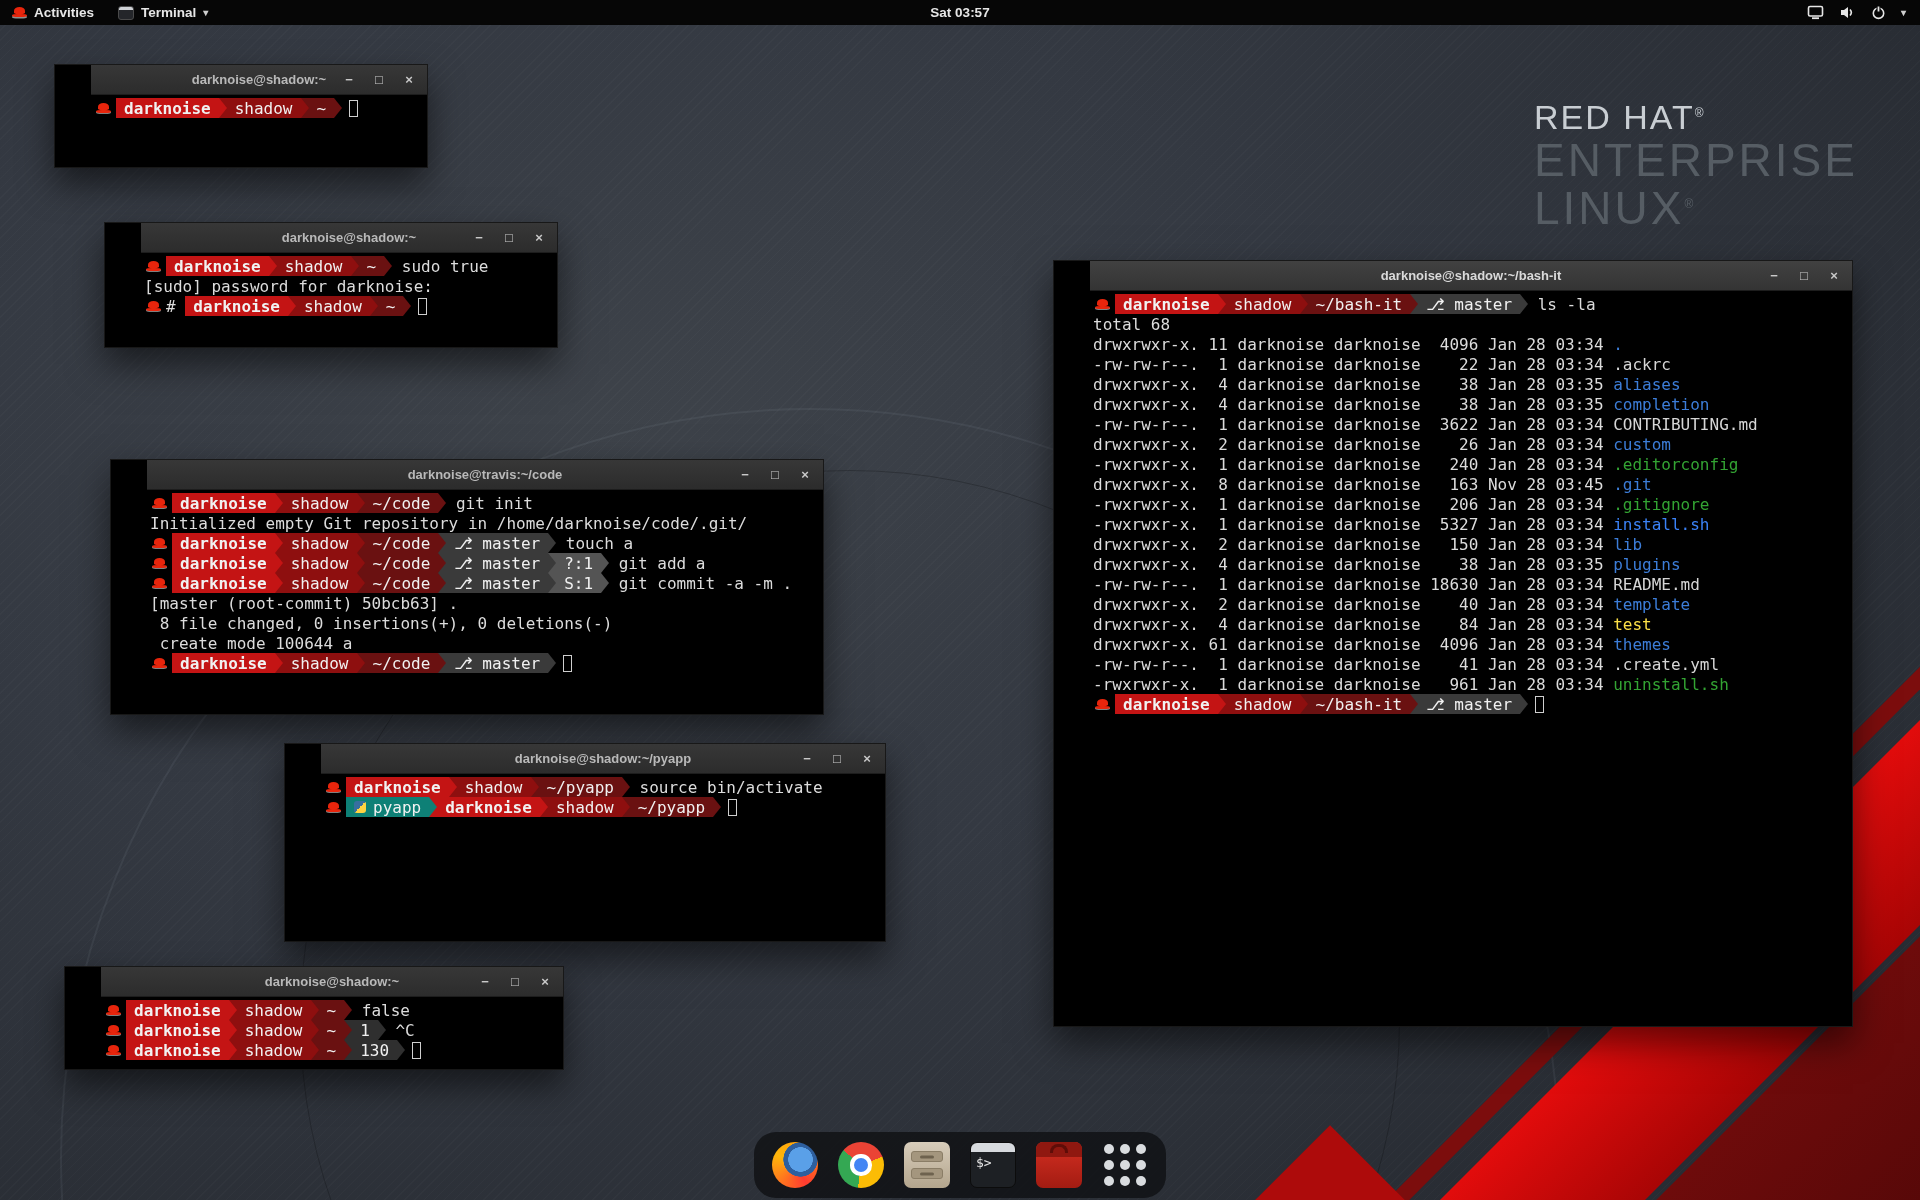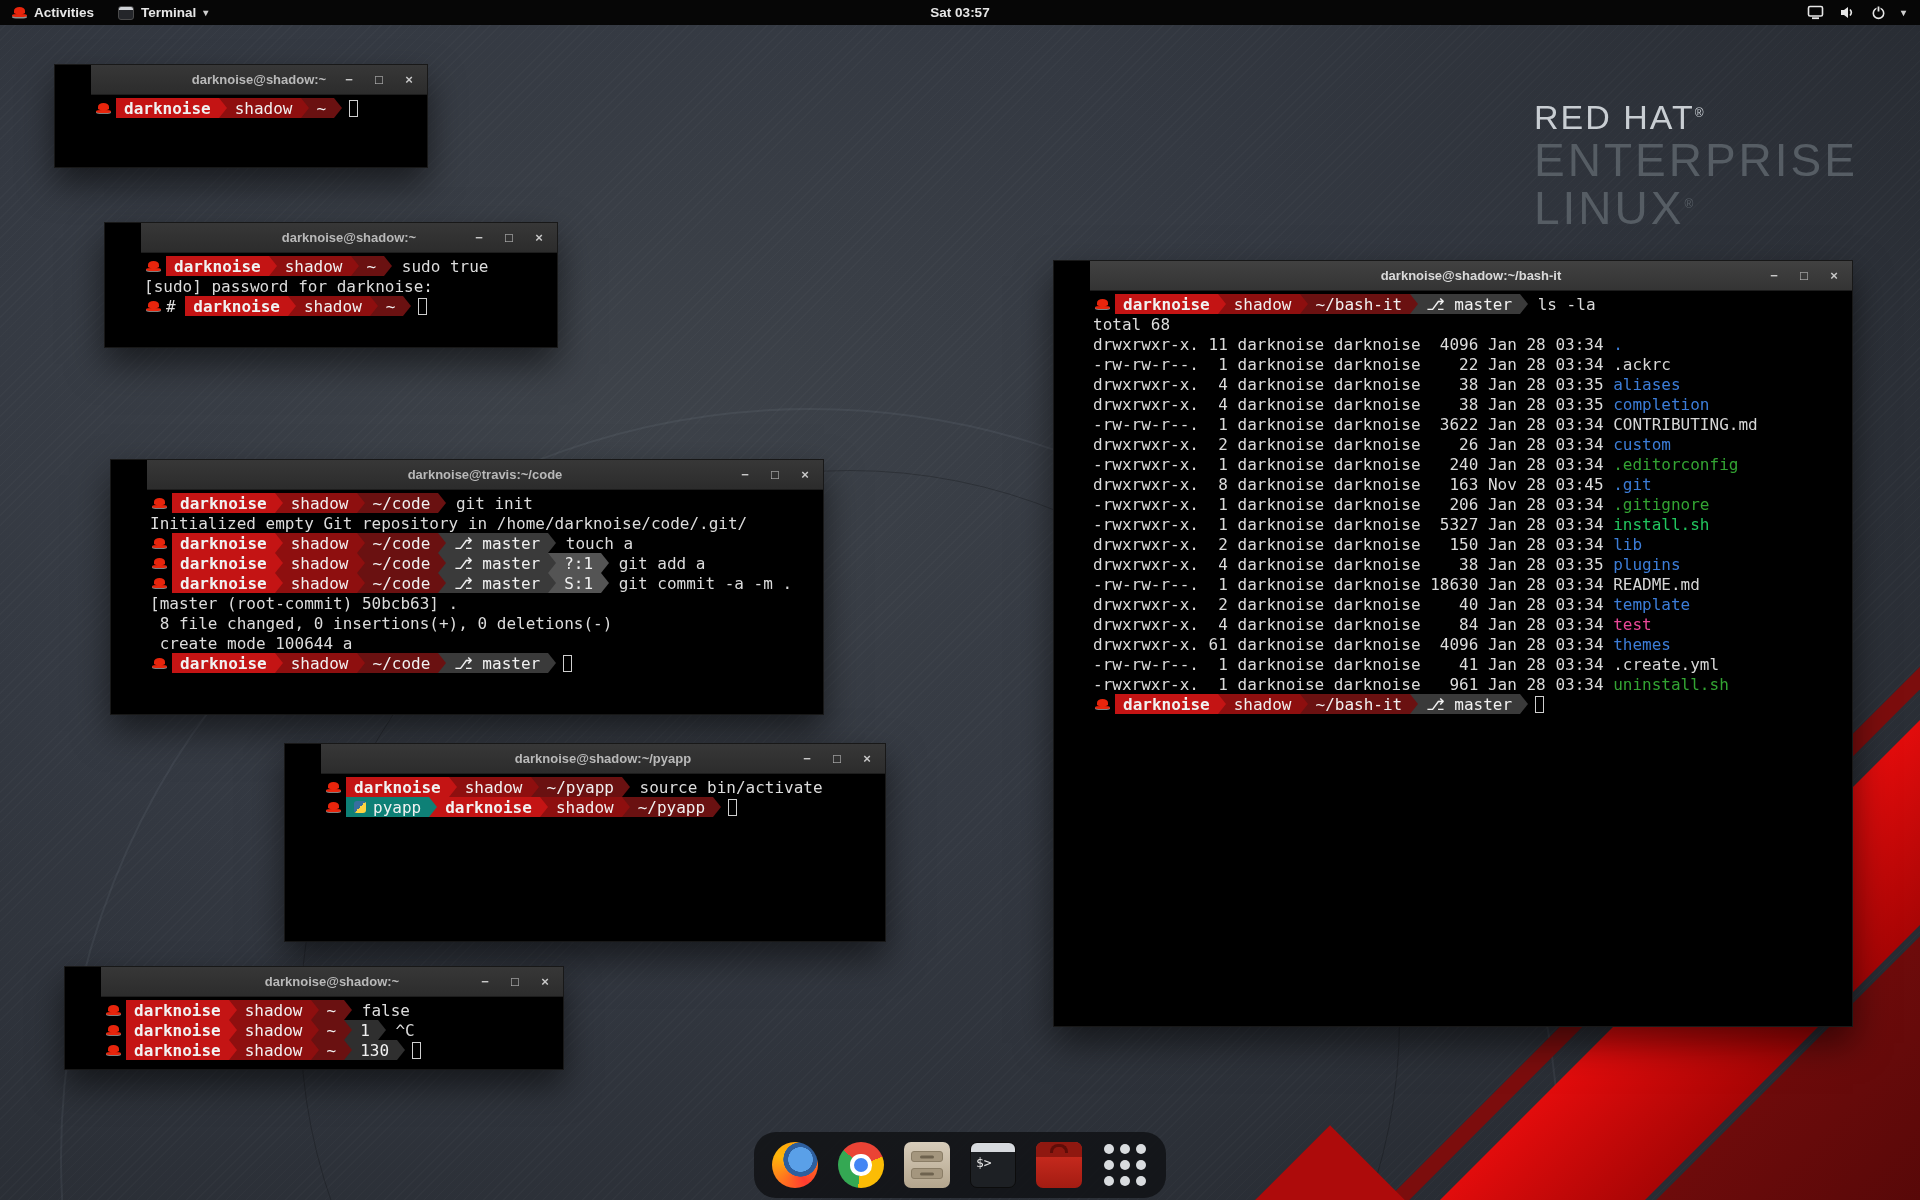--- a/index.html
+++ b/index.html
@@ -225,26 +225,26 @@
           <div class="t-line"><span class="ptxt">total 68</span></div>
           <div class="t-line"><span class="ptxt">drwxrwxr-x. 11 darknoise darknoise  4096 Jan 28 03:34 </span><span style="color: rgb(60, 125, 216);">.</span></div>
           <div class="t-line"><span class="ptxt">-rw-rw-r--.  1 darknoise darknoise    22 Jan 28 03:34 </span><span>.ackrc</span></div>
           <div class="t-line"><span class="ptxt">drwxrwxr-x.  4 darknoise darknoise    38 Jan 28 03:35 </span><span style="color: rgb(60, 125, 216);">aliases</span></div>
           <div class="t-line"><span class="ptxt">drwxrwxr-x.  4 darknoise darknoise    38 Jan 28 03:35 </span><span style="color: rgb(60, 125, 216);">completion</span></div>
           <div class="t-line"><span class="ptxt">-rw-rw-r--.  1 darknoise darknoise  3622 Jan 28 03:34 </span><span>CONTRIBUTING.md</span></div>
           <div class="t-line"><span class="ptxt">drwxrwxr-x.  2 darknoise darknoise    26 Jan 28 03:34 </span><span style="color: rgb(60, 125, 216);">custom</span></div>
           <div class="t-line"><span class="ptxt">-rwxrwxr-x.  1 darknoise darknoise   240 Jan 28 03:34 </span><span style="color: rgb(51, 164, 51);">.editorconfig</span></div>
           <div class="t-line"><span class="ptxt">drwxrwxr-x.  8 darknoise darknoise   163 Nov 28 03:45 </span><span style="color: rgb(60, 125, 216);">.git</span></div>
           <div class="t-line"><span class="ptxt">-rwxrwxr-x.  1 darknoise darknoise   206 Jan 28 03:34 </span><span style="color: rgb(51, 164, 51);">.gitignore</span></div>
-          <div class="t-line"><span class="ptxt">-rwxrwxr-x.  1 darknoise darknoise  5327 Jan 28 03:34 </span><span style="color: #22c55e;">install.sh</span></div>
+          <div class="t-line"><span class="ptxt">-rwxrwxr-x.  1 darknoise darknoise  5327 Jan 28 03:34 </span><span style="color: #3b82f6;">install.sh</span></div>
           <div class="t-line"><span class="ptxt">drwxrwxr-x.  2 darknoise darknoise   150 Jan 28 03:34 </span><span style="color: rgb(60, 125, 216);">lib</span></div>
           <div class="t-line"><span class="ptxt">drwxrwxr-x.  4 darknoise darknoise    38 Jan 28 03:35 </span><span style="color: rgb(60, 125, 216);">plugins</span></div>
           <div class="t-line"><span class="ptxt">-rw-rw-r--.  1 darknoise darknoise 18630 Jan 28 03:34 </span><span>README.md</span></div>
           <div class="t-line"><span class="ptxt">drwxrwxr-x.  2 darknoise darknoise    40 Jan 28 03:34 </span><span style="color: rgb(60, 125, 216);">template</span></div>
-          <div class="t-line"><span class="ptxt">drwxrwxr-x.  4 darknoise darknoise    84 Jan 28 03:34 </span><span style="color: #ec4899;">test</span></div>
+          <div class="t-line"><span class="ptxt">drwxrwxr-x.  4 darknoise darknoise    84 Jan 28 03:34 </span><span style="color: #fde047;">test</span></div>
           <div class="t-line"><span class="ptxt">drwxrwxr-x. 61 darknoise darknoise  4096 Jan 28 03:34 </span><span style="color: rgb(60, 125, 216);">themes</span></div>
           <div class="t-line"><span class="ptxt">-rw-rw-r--.  1 darknoise darknoise    41 Jan 28 03:34 </span><span>.create.yml</span></div>
           <div class="t-line"><span class="ptxt">-rwxrwxr-x.  1 darknoise darknoise   961 Jan 28 03:34 </span><span style="color: rgb(51, 164, 51);">uninstall.sh</span></div>
           <div class="t-line"><span class="hat"></span><span class="seg seg-u" style="background: rgb(196, 20, 20);"><span>darknoise</span></span><span class="pl-arrow" style="border-left-color: rgb(196, 20, 20); background-color: rgb(142, 15, 15);"></span><span class="seg seg-h" style="background: rgb(142, 15, 15);"><span>shadow</span></span><span class="pl-arrow" style="border-left-color: rgb(142, 15, 15); background-color: rgb(106, 17, 17);"></span><span class="seg seg-p" style="background: rgb(106, 17, 17);"><span>~/bash-it</span></span><span class="pl-arrow" style="border-left-color: rgb(106, 17, 17); background-color: rgb(58, 58, 58);"></span><span class="seg seg-g" style="background: rgb(58, 58, 58);"><span>⎇ master</span></span><span class="pl-arrow" style="border-left-color: rgb(58, 58, 58);"></span><span class="cursor"></span></div>
         </div>
       </div>
     </div>
 
   <div id="topbar">
     <div class="tb-item">

